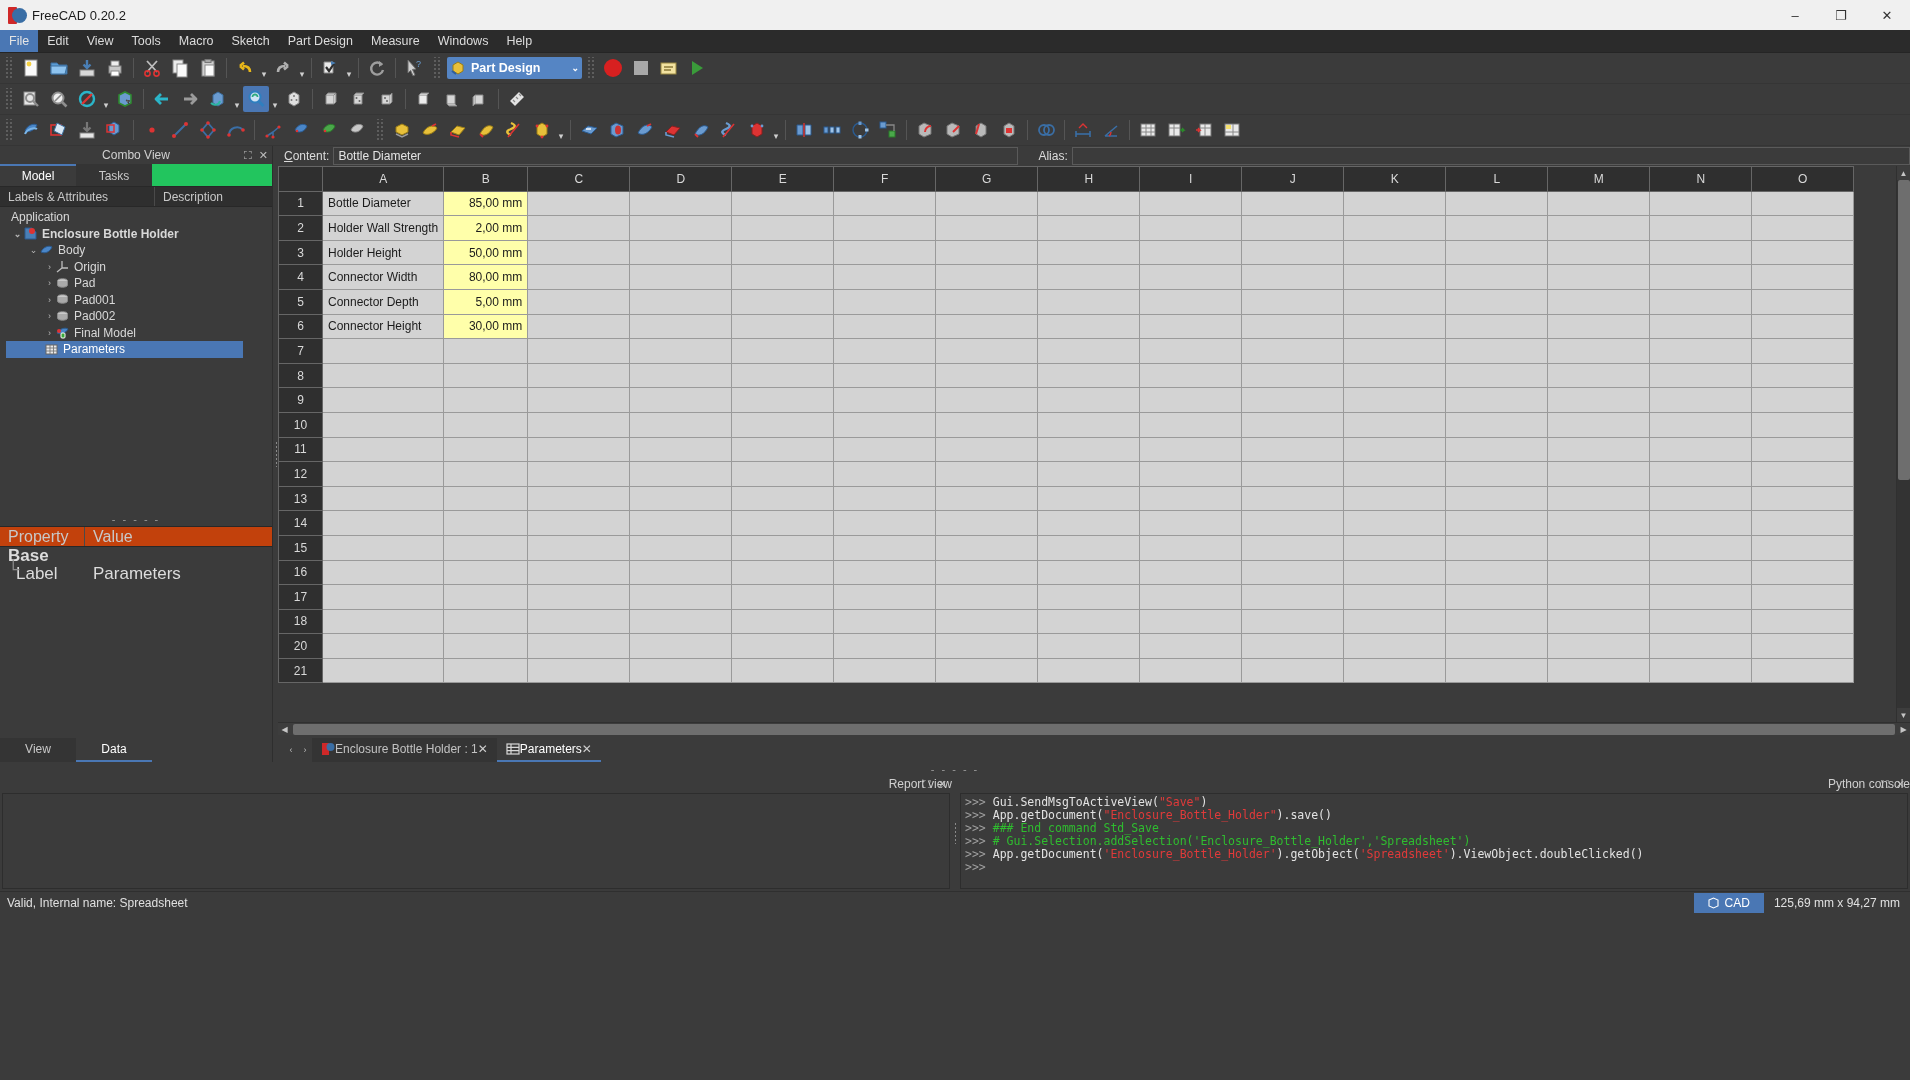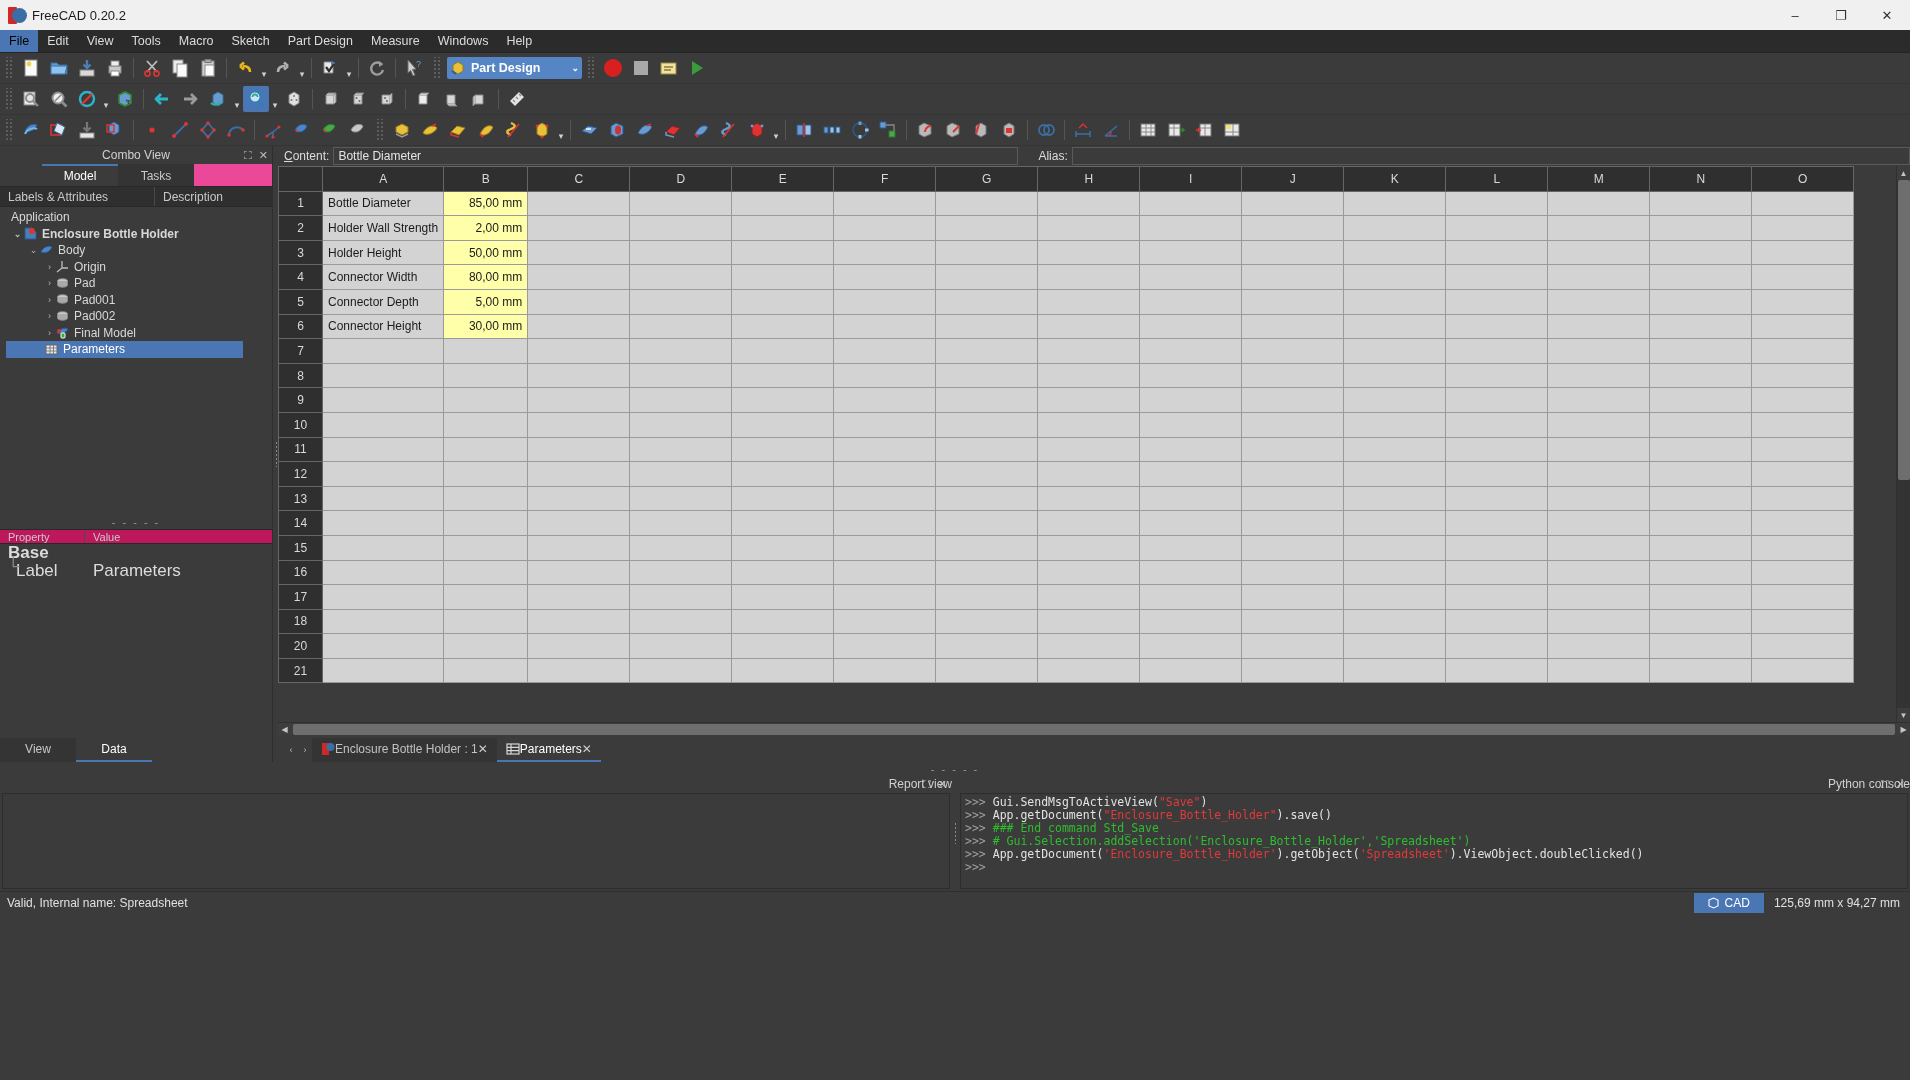--- a/index.html
+++ b/index.html
@@ -37,21 +37,21 @@
   }
   
   .menubar {
     height: 23px; background: #2b2b2b; display: flex; align-items: stretch;
     font-size: 12.5px; border-bottom: 1px solid #252525;
   }
   .menubar .mi {
     padding: 0 9px; display: flex; align-items: center; color: #dcdcdc;
     cursor: default;
   }
-  .menubar .mi.active { background: #4a77b4; color: #000000; }
+  .menubar .mi.active { background: #4a77b4; color: #e5e5e5; }
   
   .toolbars { background: #3b3b3b; padding: 0; }
   .tbrow {
     height: 31px; display: flex; align-items: center;
     border-bottom: 1px solid #353535;
   }
   .grip {
     width: 9px; height: 22px; margin: 0 4px; flex: 0 0 auto;
     background-image: radial-gradient(circle, #6a6a6a 1px, transparent 1.2px);
     background-size: 4px 4px; background-position: 1px 2px;
@@ -87,21 +87,21 @@
     background: #3b3b3b; border-right: 1px solid #2e2e2e;
   }
   .panel-title {
     height: 18px; display: flex; align-items: center; justify-content: center;
     position: relative; font-size: 12px; color: #d0d0d0; background: #3b3b3b;
   }
   .panel-title .pt-btns {
     position: absolute; right: 4px; top: 0; height: 18px; display: flex;
     align-items: center; gap: 7px; color: #bdbdbd; font-size: 11px;
   }
-  .tabs-top { display: flex; height: 22px; background: #ec4899; margin-left: 42px; }
+  .tabs-top { display: flex; height: 22px; background: #22c55e; }
   .tabs-top .t {
     width: 76px; display: flex; align-items: center; justify-content: center;
     font-size: 12px; color: #c9c9c9; background: #343434;
     border-top: 2px solid transparent;
   }
   .tabs-top .t.active { background: #3b3b3b; color: #fff; border-top: 2px solid #4a77b4; }
   .tree-head {
     display: flex; height: 21px; background: #2f2f2f; font-size: 12px;
     color: #c8c8c8; border-bottom: 1px solid #282828; border-top:1px solid #282828;
   }
@@ -118,21 +118,21 @@
   .tind { display: inline-block; flex: 0 0 auto; }
   .arrow {
     width: 11px; text-align: center; color: #b9b9b9; font-size: 9px; flex:0 0 auto;
   }
   .tico { width: 15px; height: 13px; margin-right: 4px; flex:0 0 auto; }
   .hsplit {
     height: 14px; display: flex; align-items: center; justify-content: center;
     color: #9a9a9a; letter-spacing: 2px; font-size: 11px; background: #3b3b3b;
   }
   .prop-head {
-    display: flex; height: 15px; background: #be185d; font-size: 11px;
+    display: flex; height: 21px; background: #c2410c; font-size: 16px;
     color: #c8c8c8; border-bottom: 1px solid #282828; border-top:1px solid #282828;
   }
   .prop-head .c1 { width: 85px; border-right: 1px solid #4a4a4a; display:flex; align-items:center; padding-left: 8px;}
   .prop-head .c2 { flex:1; display:flex; align-items:center; padding-left: 8px;}
   .prop-body { flex: 1 1 auto; background: #3b3b3b; }
   .prow { display: flex; height: 18px; font-size: 17px; align-items: center; }
   .prow .pc1 { width: 85px; padding-left: 8px; color: #dcdcdc;}
   .prow .pc2 { flex: 1; padding-left: 8px; color: #dcdcdc;}
   .prow.group { font-weight: bold; }
   .tabs-bot { display: flex; height: 24px; background: #3b3b3b; }

